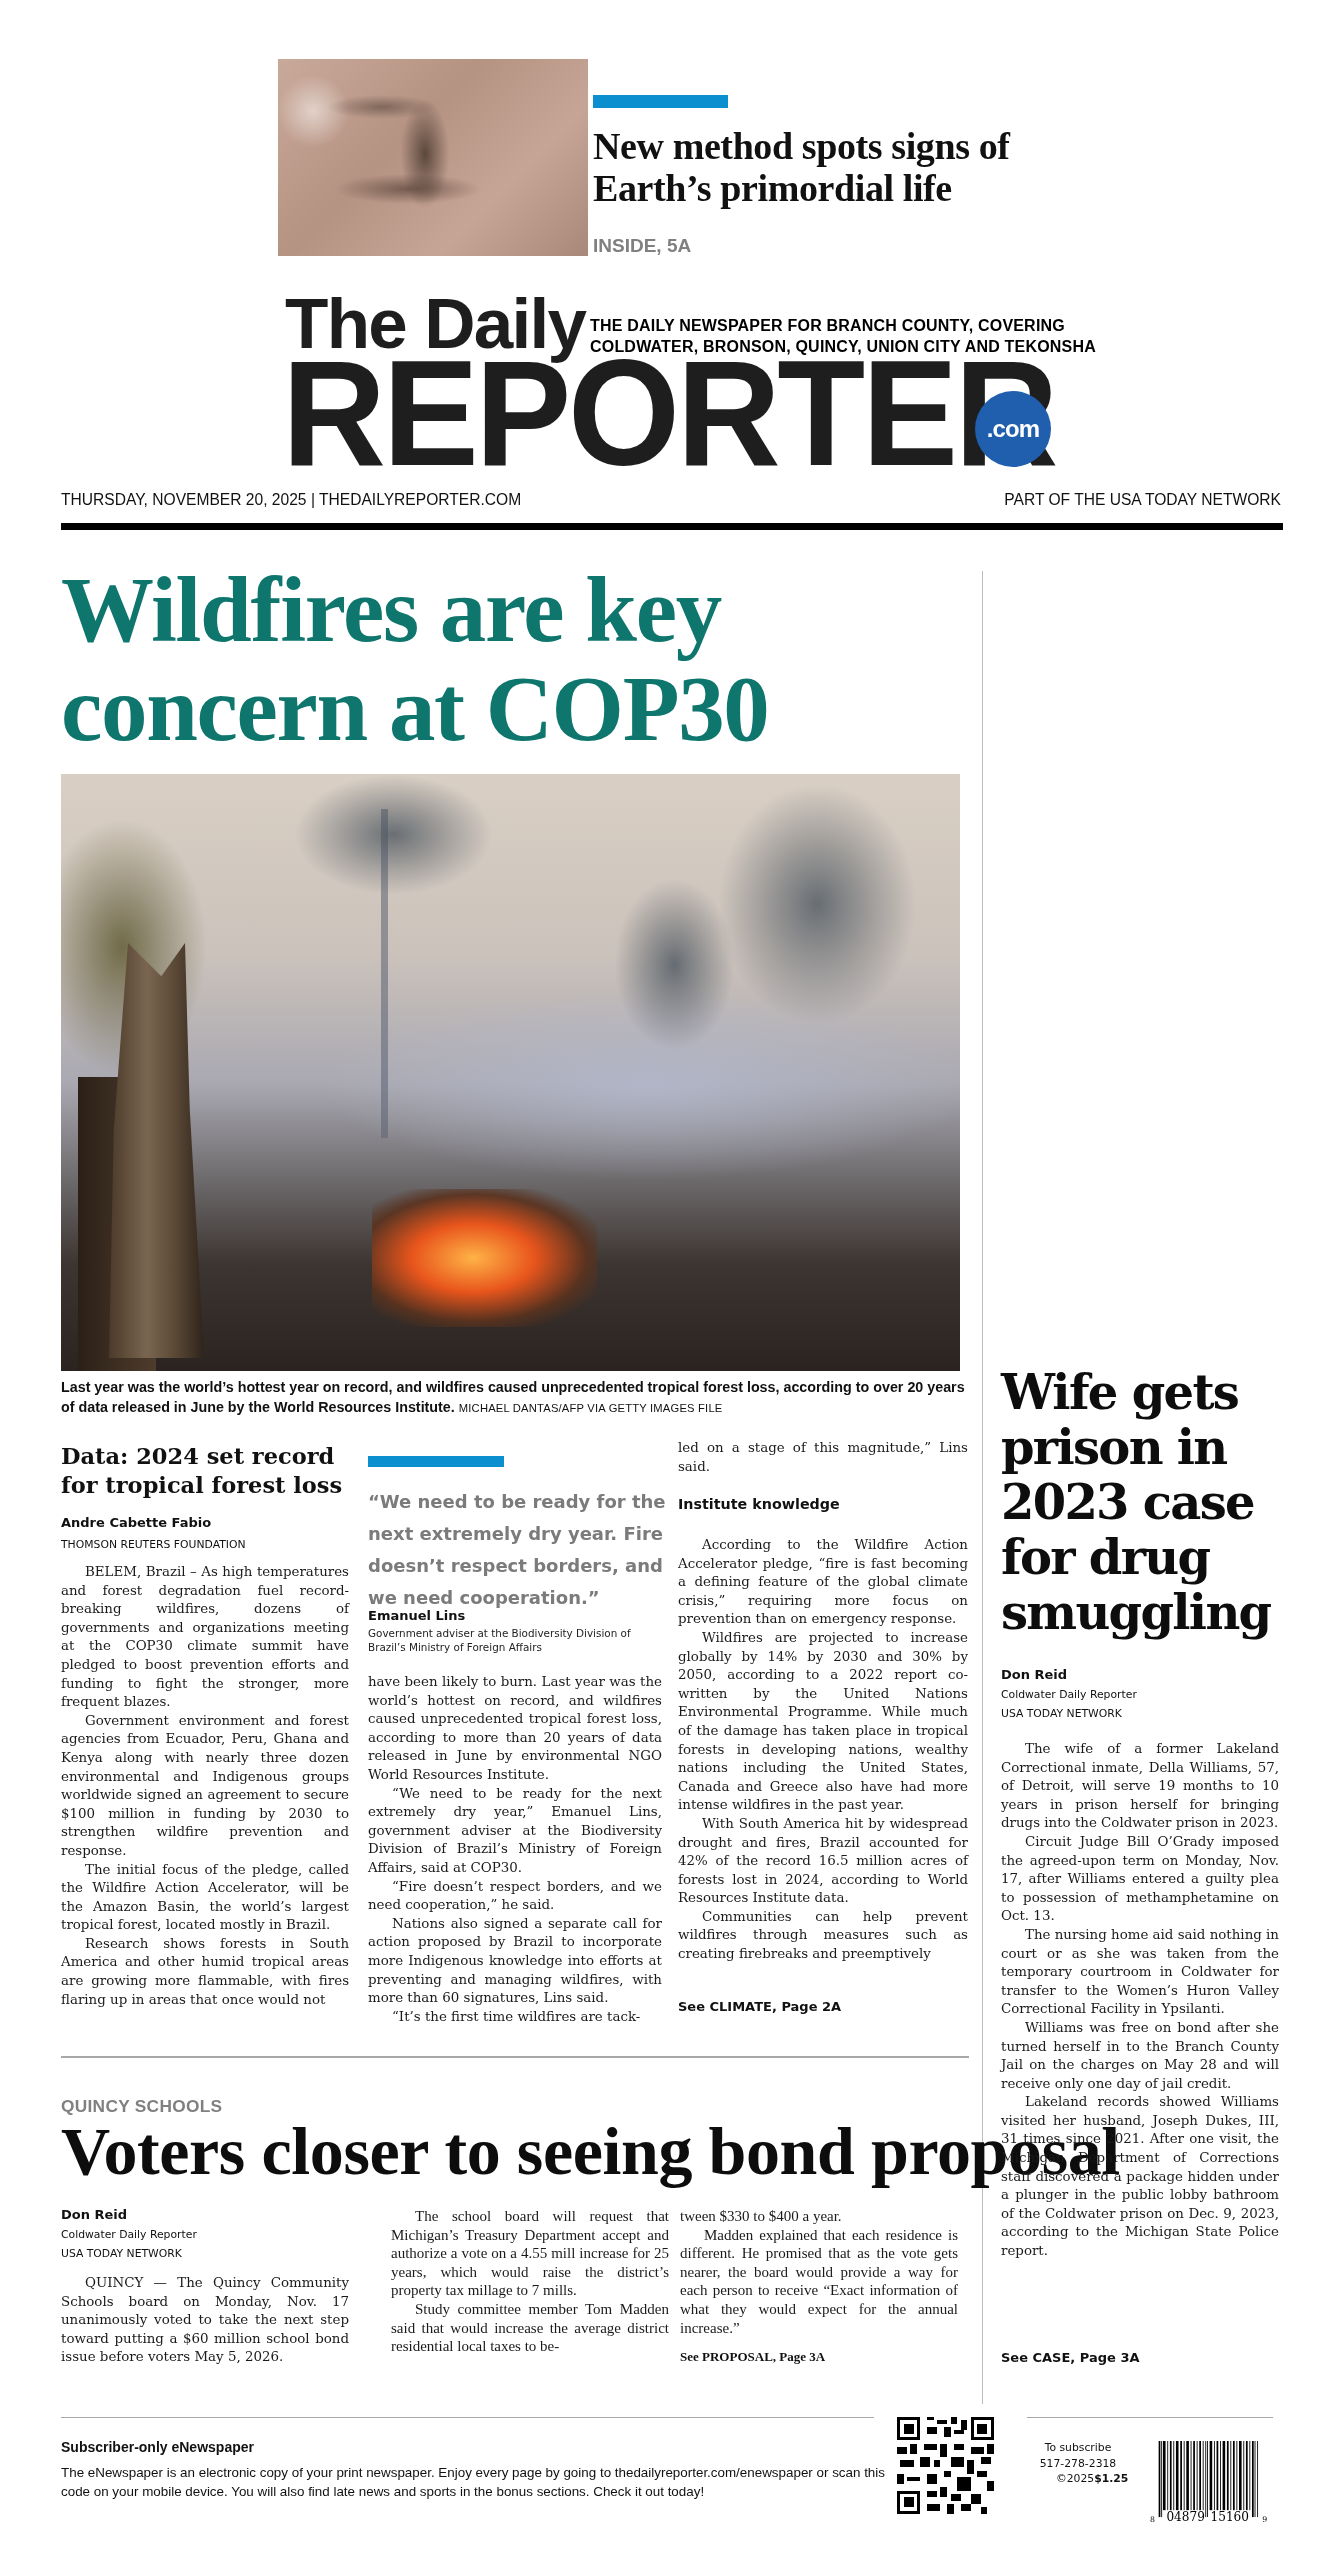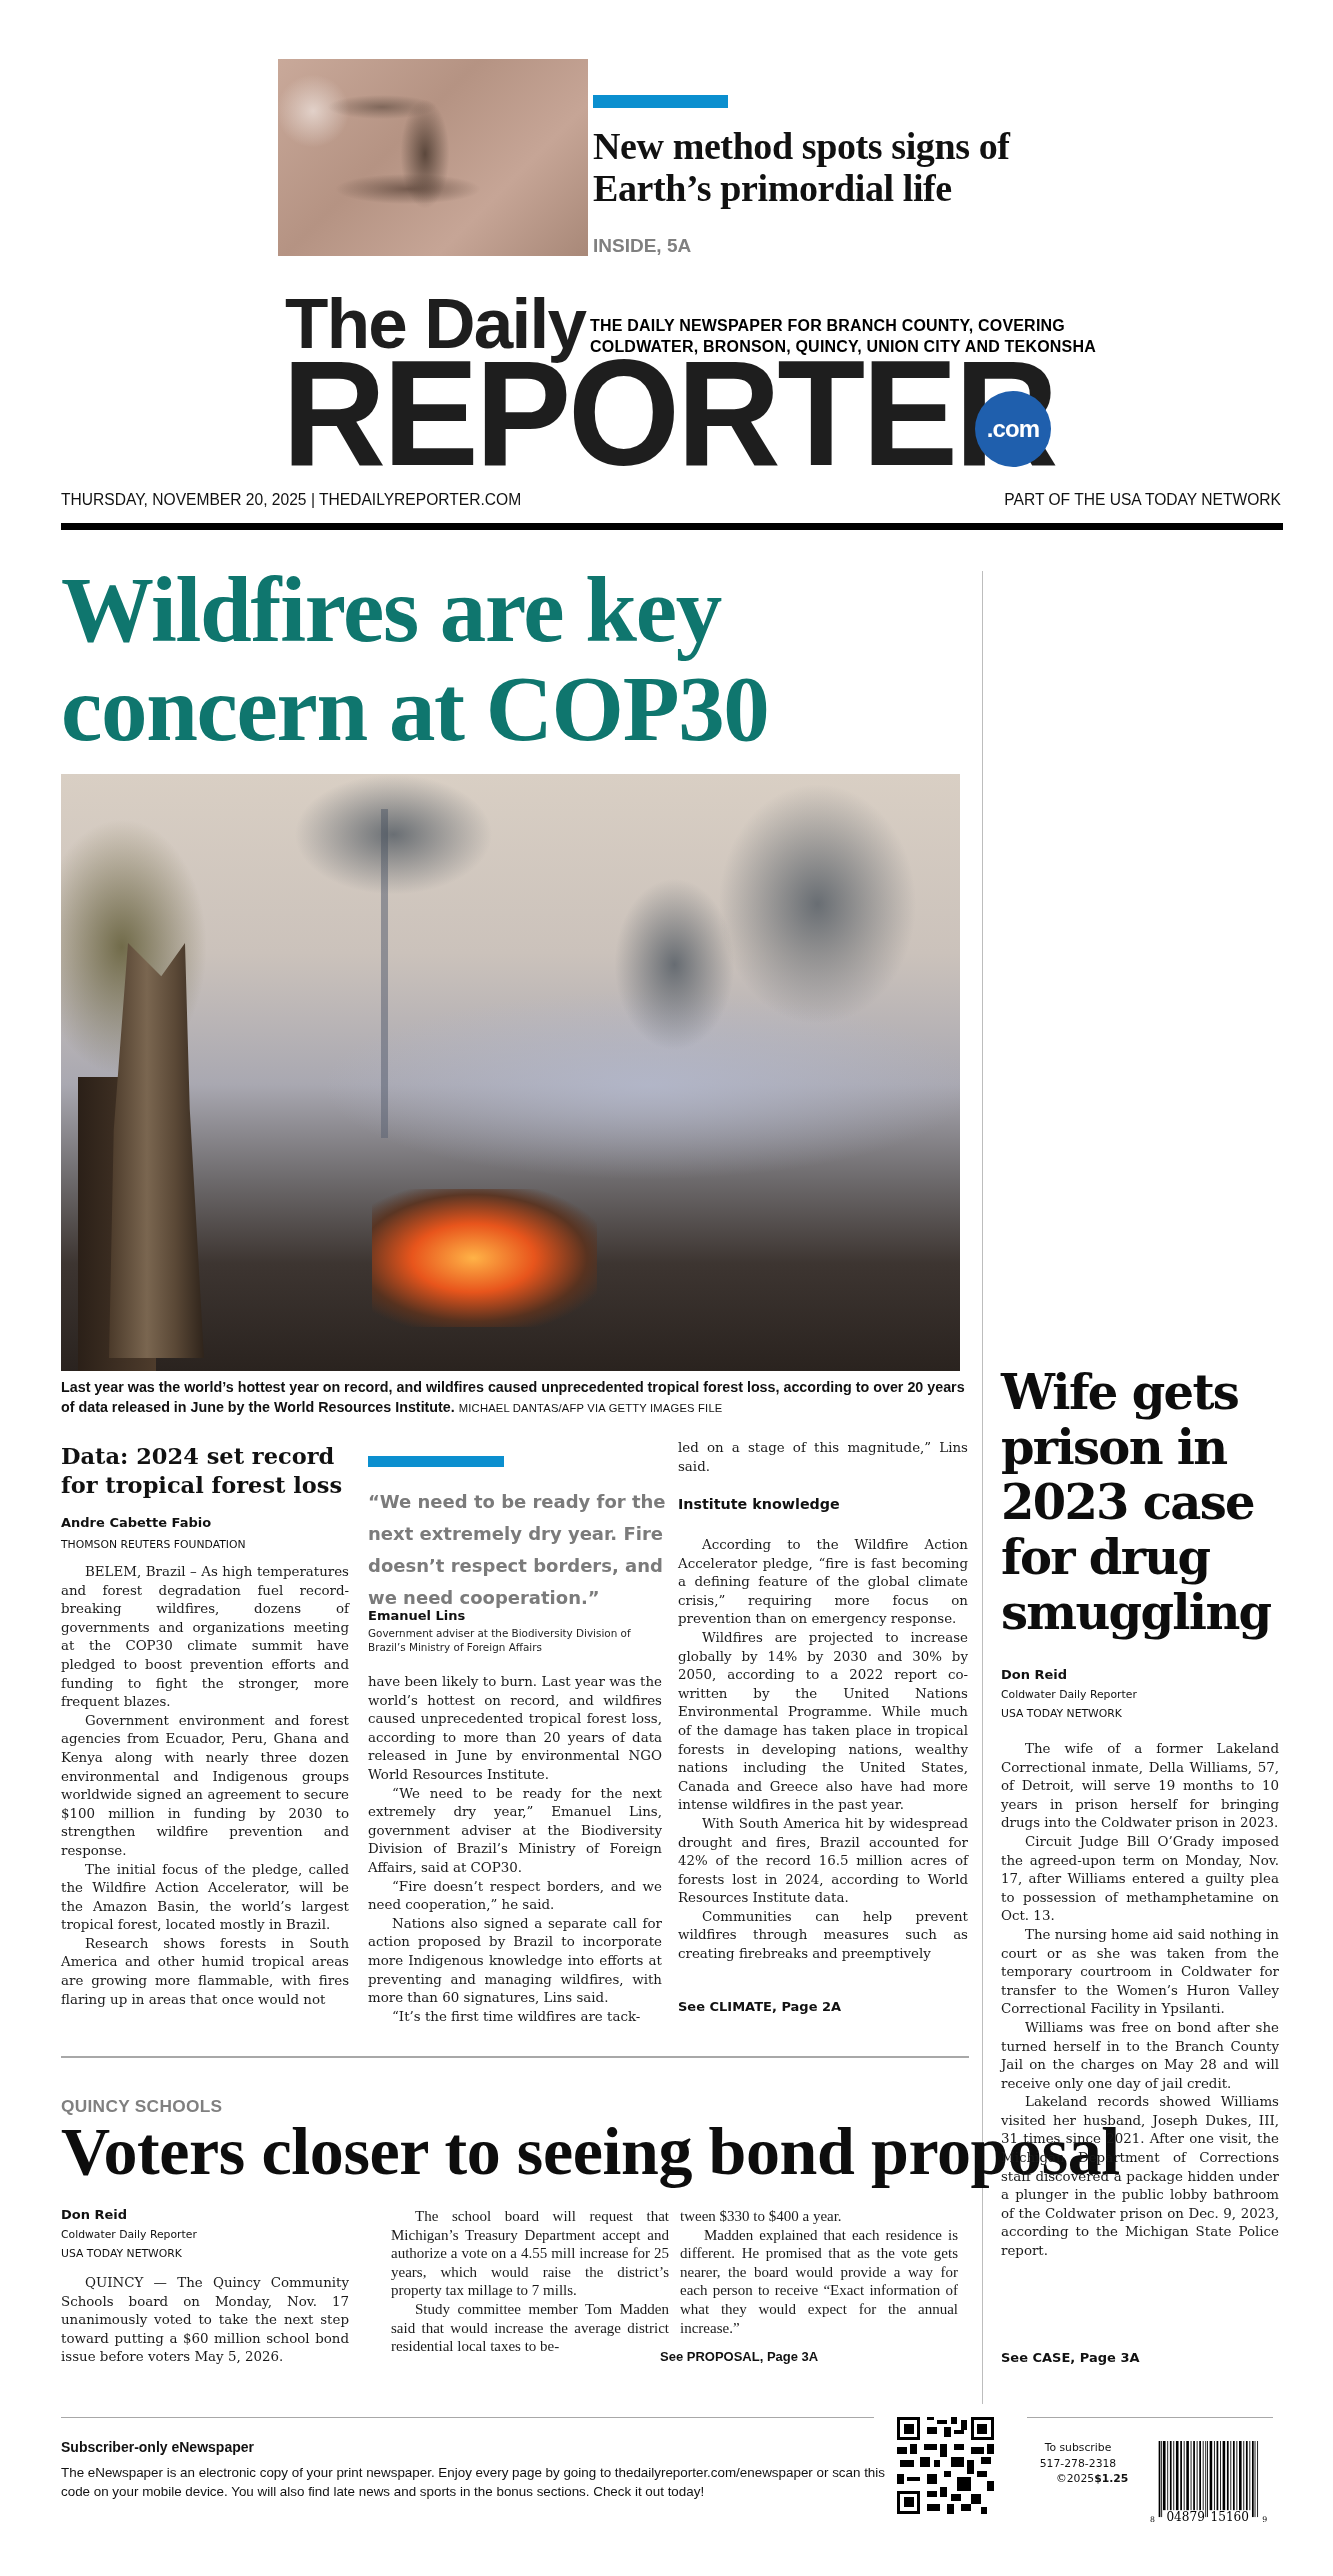--- a/index.html
+++ b/index.html
@@ -76,21 +76,21 @@
 
 
 #quincy-kicker{left:61px;top:2096px;font-family:"Liberation Sans",sans-serif;font-weight:bold;font-size:17.3px;color:#808080;letter-spacing:0.3px}
 #quincy-headline{left:61px;top:2120px;font-family:"Liberation Serif",serif;font-size:68px;line-height:62px;color:#0d0d0d;letter-spacing:-0.4px}
 #q-byline{left:61px;top:2207px}
 #q-org1{left:61px;top:2226px}
 #q-org2{left:61px;top:2245px}
 #qcol1{left:61px;top:2274px;width:288px}
 #qcol2{left:391px;top:2207px;width:278px;font-family:"Liberation Serif",serif;font-size:15px}
 #qcol3{left:680px;top:2207px;width:278px;font-family:"Liberation Serif",serif;font-size:15px}
-#jump-proposal{left:660px;top:2349px;font-family:Liberation Sans, sans-serif}
+#jump-proposal{left:680px;top:2349px;font-family:Liberation Serif, serif}
 
 
 #wife-headline{left:1001px;top:1365px;width:294px;font-family:"DejaVu Serif",serif;font-weight:bold;font-size:48px;line-height:55px;color:#0d0d0d;letter-spacing:-1.7px}
 #wife-byline{left:1001px;top:1667px}
 #wife-org1{left:1001px;top:1686px}
 #wife-org2{left:1001px;top:1705px}
 #wifecol{left:1001px;top:1740px;width:278px}
 #jump-case{left:1001px;top:2350px}
 
 

